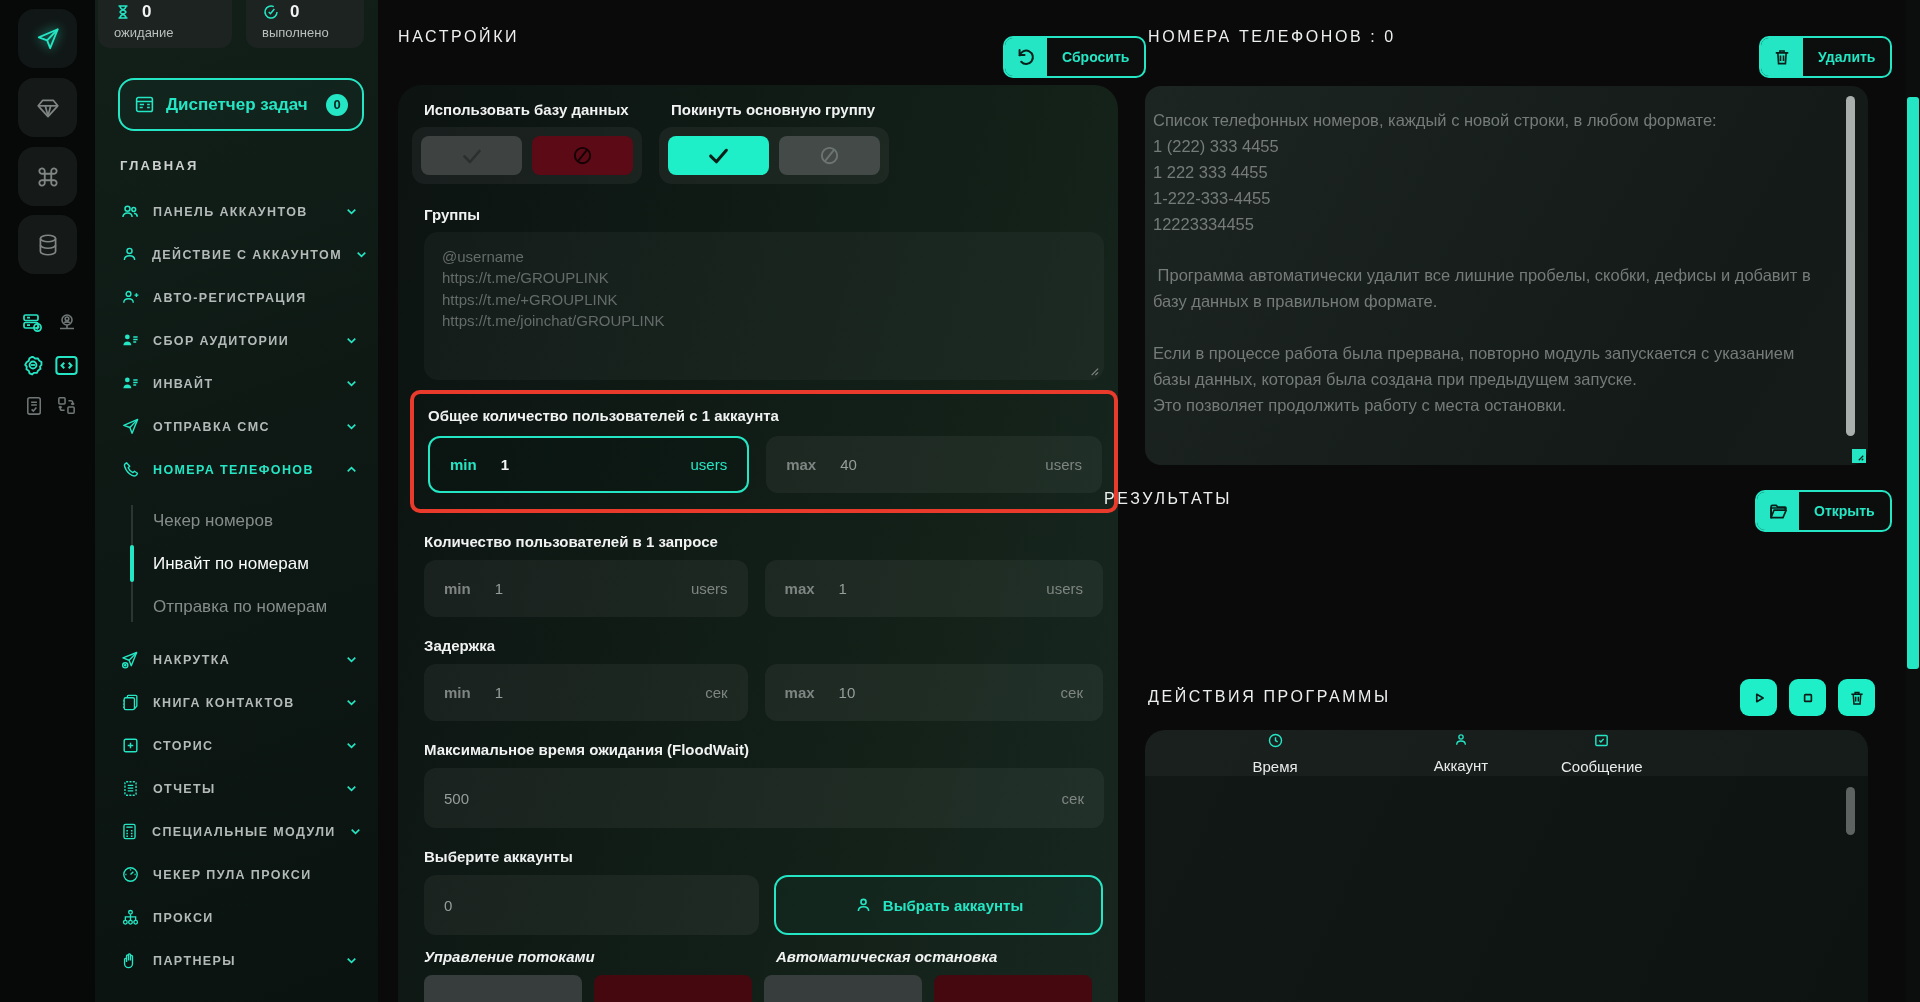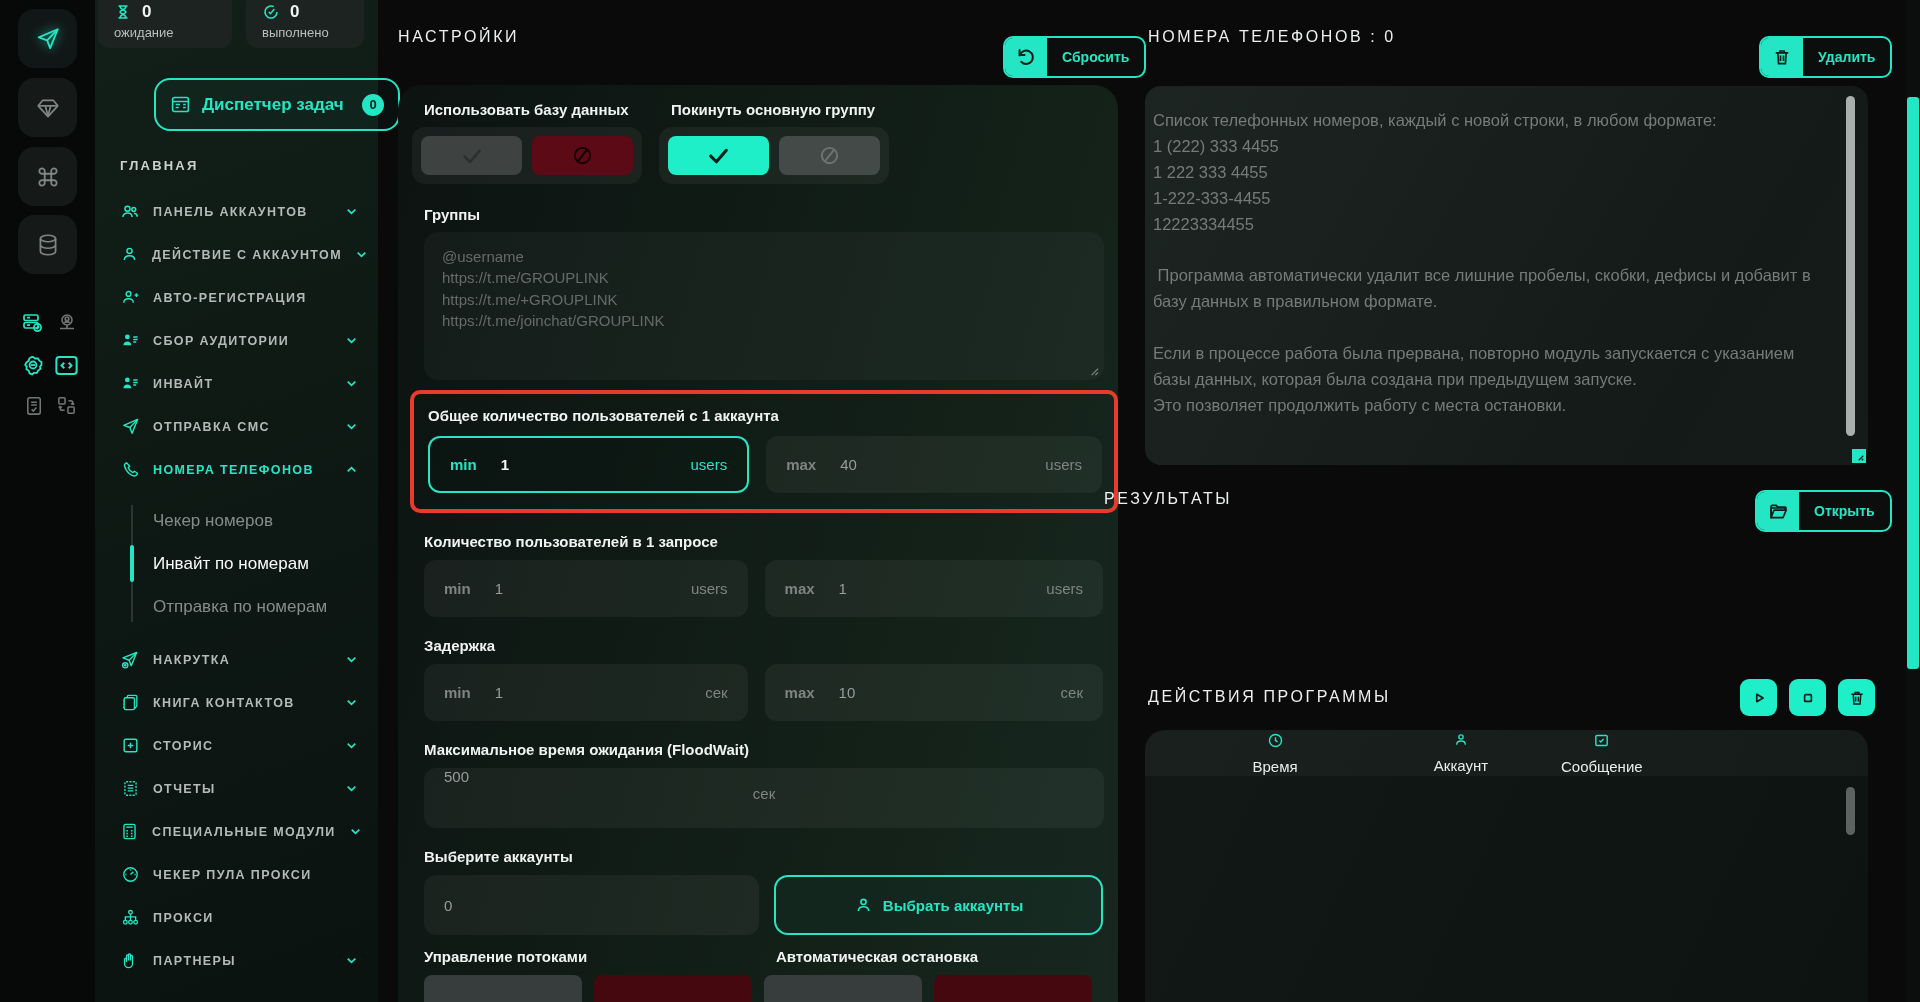--- a/index.html
+++ b/index.html
@@ -24,21 +24,21 @@
   
   #sidebar{position:absolute;left:95px;top:0;width:283px;height:1002px;
     background:linear-gradient(160deg,#122019 0%,#0d1713 55%,#0a1310 100%);}
   .statcard{position:absolute;top:-12px;height:60px;border-radius:12px;background:#1d2321;
     padding:8px 14px 0 16px;}
   .stat-row{display:flex;align-items:center;gap:10px;margin-top:6px;}
   .stat-val{color:#f2f4f3;font-weight:bold;font-size:17px;}
   .stat-lbl{color:#b9bfbd;font-size:13px;margin-top:3px;}
   #taskmgr{position:absolute;left:23px;top:78px;width:246px;height:53px;border:2px solid var(--accent);
     border-radius:16px;background:rgba(37,230,196,0.03);display:flex;align-items:center;gap:11px;
-    padding:0 14px;cursor:pointer;margin-left:36px;}
+    padding:0 14px;cursor:pointer;}
   #taskmgr .tm-lb{color:var(--accent);font-size:17px;font-weight:bold;}
   #taskmgr .tm-badge{margin-left:auto;width:22px;height:22px;border-radius:50%;background:var(--accent);
     color:#06231b;font-size:13px;font-weight:bold;display:flex;align-items:center;justify-content:center;}
   .navsec{position:absolute;left:25px;top:158px;color:#ccd1cf;font-size:13px;font-weight:bold;letter-spacing:2.2px;}
   #menu{position:absolute;left:0;top:190px;width:283px;}
   .mi{display:flex;align-items:center;gap:13px;height:43px;padding-left:25px;cursor:pointer;}
   .mi-ic{color:var(--accent);display:flex;width:20px;justify-content:center;}
   .mi-lb{font-size:12.5px;font-weight:bold;letter-spacing:1.4px;color:#b4bab8;white-space:nowrap;}
   .mi-ch{margin-left:auto;margin-right:20px;color:var(--accent);display:flex;}
   .mi.active .mi-lb{color:var(--accent);}
@@ -87,27 +87,27 @@
   .mm-row{display:flex;gap:17px;margin-top:12px;}
   .mm{height:57px;border-radius:12px;background:rgba(255,255,255,0.05);display:flex;align-items:center;
     padding:0 20px;font-size:15px;color:#7e8583;cursor:text;}
   .mm .pre{font-weight:bold;margin-right:24px;}
   .mm .val{margin-right:auto;color:#979d9b;}
   .mm.w1{width:326px;}
   .mm.w2{width:341px;}
   .mm.active{background:rgba(5,20,16,0.25);border:2px solid var(--accent);color:var(--accent);}
   .mm.active .val{color:#f4f6f5;font-weight:bold;}
   .sec-gap{margin-top:20px;}
-  .fw-input{margin-top:10px;width:680px;height:60px;flex-direction:column;}
+  .fw-input{margin-top:10px;width:680px;height:60px;}
   .acc-row{display:flex;gap:15px;margin-top:10px;}
   .acc-input{width:337px;height:60px;}
   #acc-btn{width:331px;height:60px;border:2px solid var(--accent);border-radius:14px;
     background:rgba(37,230,196,0.03);display:flex;align-items:center;justify-content:center;gap:10px;
     color:var(--accent);font-size:15px;font-weight:bold;cursor:pointer;}
-  .bot-labels{display:flex;margin-top:13px;}
+  .bot-labels{display:flex;margin-top:13px;font-style:italic;}
   .bot-l1{width:352px;}
   .bot-toggles{display:flex;margin-top:10px;}
   .bt-grp{display:flex;gap:12px;width:352px;}
   .bt-btn{width:158px;height:40px;border-radius:8px;}
   .bt-gray{background:#373d3c;}
   .bt-red{background:#45080f;}
 
   
   #phones-title{left:1148px;top:28px;}
   #delete-btn{position:absolute;top:24px;left:1759px;}

